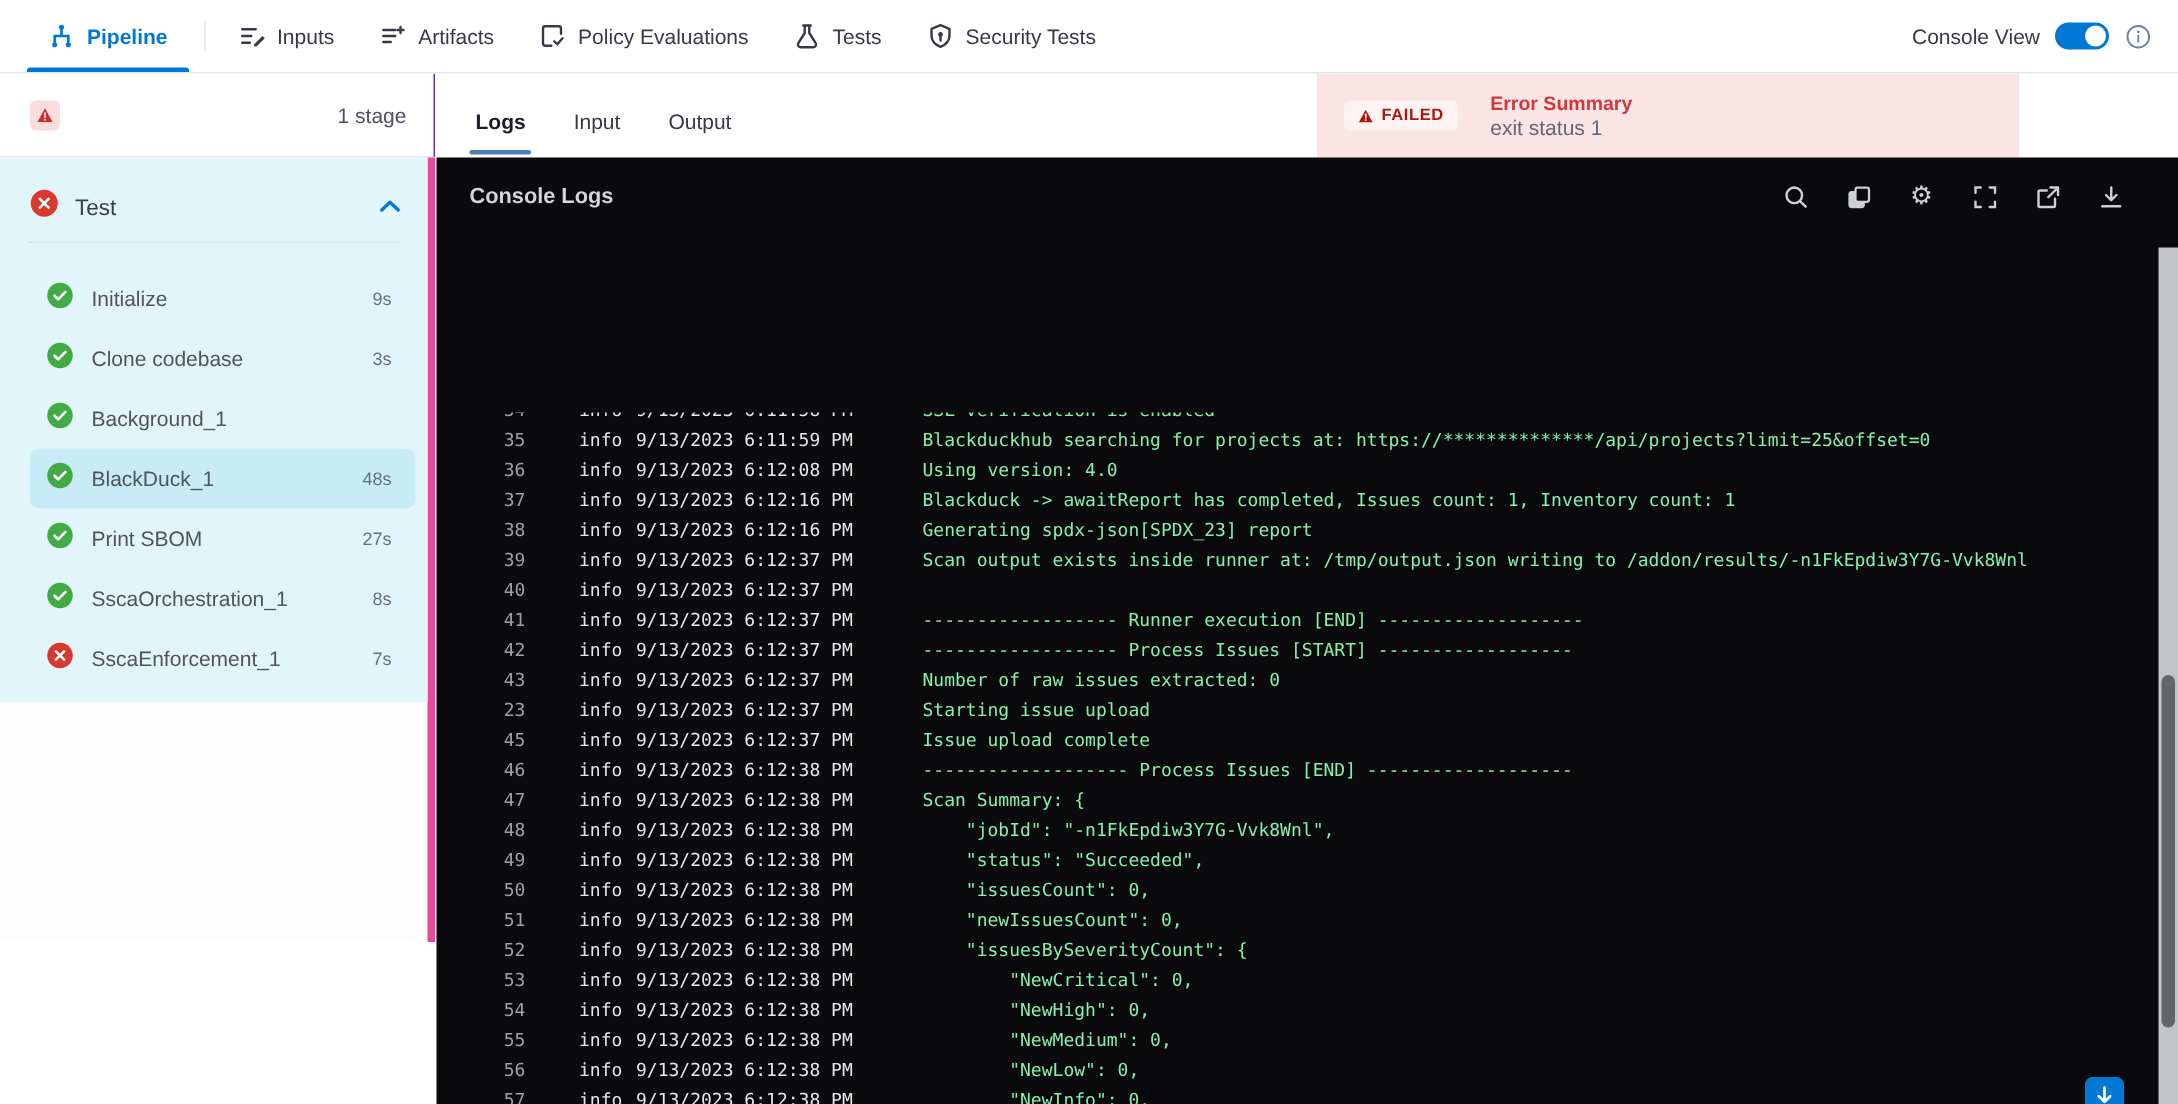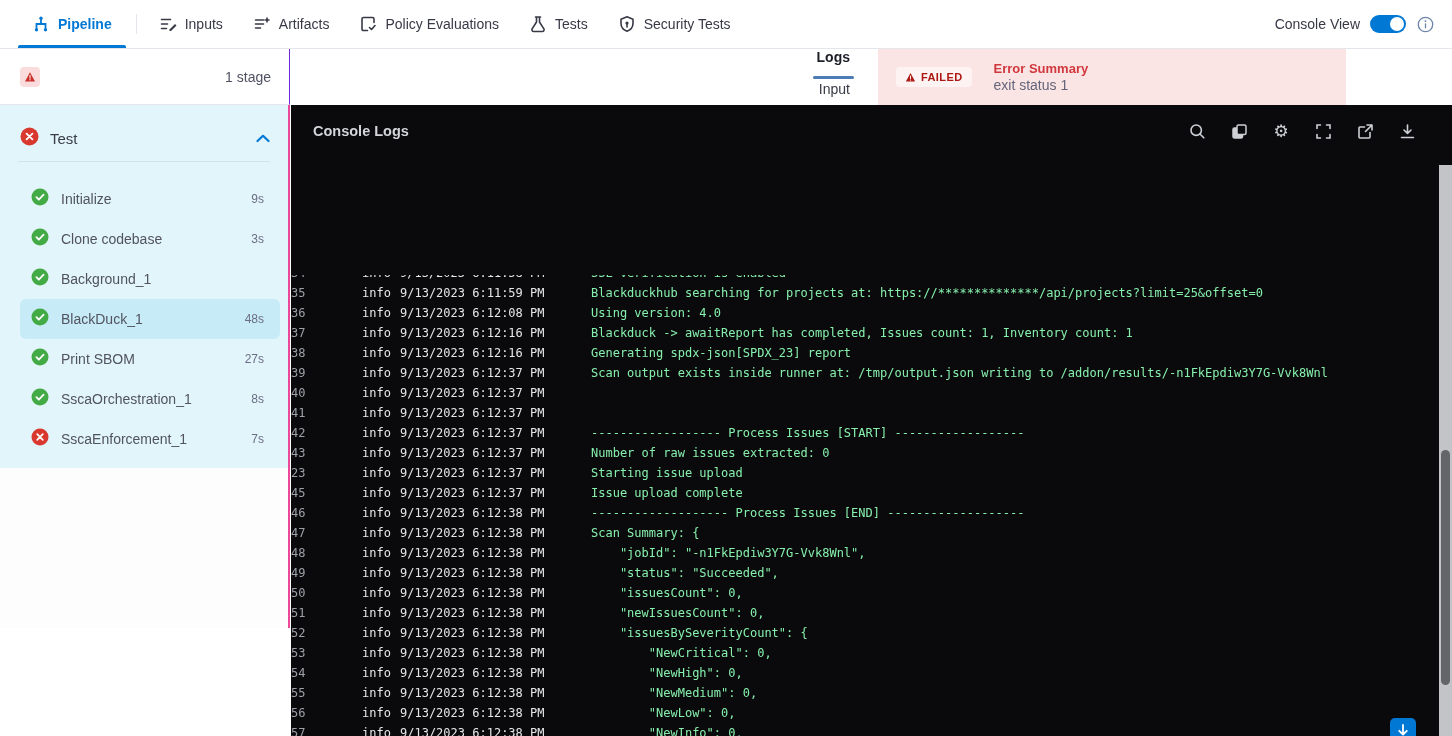--- a/index.html
+++ b/index.html
@@ -25,37 +25,37 @@
   
   .stagebar{position:absolute;left:0;top:49px;width:290px;height:56px;background:#fff;
     border-right:1px solid #6d28d9;border-bottom:1px solid #e4e6ec;display:flex;align-items:center;
     justify-content:space-between;padding:0 18px 0 20px;box-sizing:border-box;}
   .warn-chip{width:20px;height:20px;border-radius:4px;background:#fbdcdc;display:flex;
     align-items:center;justify-content:center;}
   .stage-count{font-size:14px;color:#4f5162;}
 
   
   .sidebar{position:absolute;left:0;top:105px;width:290px;height:523px;background:#fdfdfd;
-    border-right:2px solid #ec4899;box-sizing:border-box;}
+    border-right:5px solid #ec4899;box-sizing:border-box;}
   .stage-panel{background:#e2f5fa;height:363px;box-sizing:border-box;padding-top:12px;}
   .stage-header{display:flex;align-items:center;gap:11px;height:42px;padding:0 18px 0 20px;cursor:pointer;}
   .stage-name{font-size:15px;color:#3a3c48;flex:1;}
   .stage-divider{height:1px;background:#cfe3e9;margin:2px 18px 0 18px;}
   .steps{margin-top:17px;}
   .step{display:flex;align-items:center;gap:12px;height:40px;margin:0 8px 0 20px;
     padding:0 16px 0 11px;border-radius:6px;cursor:pointer;box-sizing:border-box;}
   .step.selected{background:#c7ecf8;}
   .step .sname{flex:1;font-size:14px;color:#51535f;}
   .step .sdur{font-size:12px;color:#6b6d85;}
   .step .icon-fail{display:none;}
   .step.failed .icon-fail{display:block;}
 
   
   .main-tabs{position:absolute;left:291px;top:49px;width:587px;height:56px;background:#fff;
-    display:flex;align-items:flex-end;padding-left:22px;box-sizing:border-box;flex-direction:column;}
+    display:flex;align-items:flex-end;padding-left:22px;box-sizing:border-box;}
   .mtab{position:relative;font-size:14px;color:#383946;padding:0 4px 16px 4px;margin-right:24px;cursor:pointer;}
   .mtab.active{color:#1c1e28;font-weight:bold;}
   .mtab.active::after{content:"";position:absolute;left:0;right:0;bottom:2px;height:3px;
     background:#4d7cb5;border-radius:2px;}
 
   
   .error-panel{position:absolute;left:878px;top:49px;width:468px;height:56px;background:#fbe4e4;
     display:flex;align-items:center;gap:22px;padding-left:18px;box-sizing:border-box;}
   .failed-badge{display:flex;align-items:center;gap:5px;background:#fdf3f3;border-radius:4px;
     padding:4px 9px;}
@@ -68,21 +68,21 @@
   .console{position:absolute;left:291px;top:105px;width:1161px;height:631px;background:#0a0a0c;}
   .console-header{display:flex;align-items:center;height:52px;padding:0 22px;justify-content:space-between;}
   .console-title{font-size:14.5px;font-weight:bold;color:#d4d5d9;}
   .console-actions{margin-left:auto;display:flex;align-items:center;gap:24px;padding-right:14px;}
   .cbtn{width:18px;height:18px;display:flex;align-items:center;justify-content:center;cursor:pointer;}
   .gear-glyph{color:#cdd0d5;font-size:17px;line-height:1;font-family:"DejaVu Sans",sans-serif;}
 
   .log-viewport{position:absolute;left:0;top:170px;right:14px;bottom:0;overflow:hidden;}
   .log-lines{margin-top:-12px;font-family:"DejaVu Sans Mono",monospace;font-size:12px;line-height:20px;}
   .lrow{display:flex;white-space:pre;}
-  .lrow .ln{width:56px;text-align:left;color:#9ea0a8;flex:none;}
+  .lrow .ln{width:56px;text-align:center;color:#9ea0a8;flex:none;padding-left:24px;}
   .lrow .lvl{width:29px;margin-left:15px;color:#e6e7e9;flex:none;}
   .lrow .ts{width:144px;margin-left:9px;color:#e6e7e9;flex:none;}
   .lrow .msg{margin-left:47px;color:#86efac;}
 
   .vscroll{position:absolute;right:0;top:60px;width:13px;bottom:0;background:#c2c4c8;}
   .vthumb{position:absolute;left:2px;width:9px;top:285px;height:235px;border-radius:5px;background:#636569;cursor:pointer;}
   .scroll-bottom-btn{position:absolute;right:36px;bottom:-6px;width:26px;height:24px;border-radius:5px;
     background:#0278d5;display:flex;align-items:center;justify-content:center;cursor:pointer;}
 </style>
 </head>
@@ -338,21 +338,21 @@
     <div class="log-viewport">
       <div class="log-lines">
 
       <div class="lrow"><span class="ln">34</span><span class="lvl">info</span><span class="ts">9/13/2023 6:11:58 PM</span><span class="msg">SSL verification is enabled</span></div>
           <div class="lrow"><span class="ln">35</span><span class="lvl">info</span><span class="ts">9/13/2023 6:11:59 PM</span><span class="msg">Blackduckhub searching for projects at: https://**************/api/projects?limit=25&amp;offset=0</span></div>
           <div class="lrow"><span class="ln">36</span><span class="lvl">info</span><span class="ts">9/13/2023 6:12:08 PM</span><span class="msg">Using version: 4.0</span></div>
           <div class="lrow"><span class="ln">37</span><span class="lvl">info</span><span class="ts">9/13/2023 6:12:16 PM</span><span class="msg">Blackduck -&gt; awaitReport has completed, Issues count: 1, Inventory count: 1</span></div>
           <div class="lrow"><span class="ln">38</span><span class="lvl">info</span><span class="ts">9/13/2023 6:12:16 PM</span><span class="msg">Generating spdx-json[SPDX_23] report</span></div>
           <div class="lrow"><span class="ln">39</span><span class="lvl">info</span><span class="ts">9/13/2023 6:12:37 PM</span><span class="msg">Scan output exists inside runner at: /tmp/output.json writing to /addon/results/-n1FkEpdiw3Y7G-Vvk8Wnl</span></div>
           <div class="lrow"><span class="ln">40</span><span class="lvl">info</span><span class="ts">9/13/2023 6:12:37 PM</span></div>
-          <div class="lrow"><span class="ln">41</span><span class="lvl">info</span><span class="ts">9/13/2023 6:12:37 PM</span></div>
+          <div class="lrow"><span class="ln">41</span><span class="lvl">info</span><span class="ts">9/13/2023 6:12:37 PM</span><span class="msg">------------------ Runner execution [END] -------------------</span></div>
           <div class="lrow"><span class="ln">42</span><span class="lvl">info</span><span class="ts">9/13/2023 6:12:37 PM</span><span class="msg">------------------ Process Issues [START] ------------------</span></div>
           <div class="lrow"><span class="ln">43</span><span class="lvl">info</span><span class="ts">9/13/2023 6:12:37 PM</span><span class="msg">Number of raw issues extracted: 0</span></div>
           <div class="lrow"><span class="ln">23</span><span class="lvl">info</span><span class="ts">9/13/2023 6:12:37 PM</span><span class="msg">Starting issue upload</span></div>
           <div class="lrow"><span class="ln">45</span><span class="lvl">info</span><span class="ts">9/13/2023 6:12:37 PM</span><span class="msg">Issue upload complete</span></div>
           <div class="lrow"><span class="ln">46</span><span class="lvl">info</span><span class="ts">9/13/2023 6:12:38 PM</span><span class="msg">------------------- Process Issues [END] -------------------</span></div>
           <div class="lrow"><span class="ln">47</span><span class="lvl">info</span><span class="ts">9/13/2023 6:12:38 PM</span><span class="msg">Scan Summary: {</span></div>
           <div class="lrow"><span class="ln">48</span><span class="lvl">info</span><span class="ts">9/13/2023 6:12:38 PM</span><span class="msg">    "jobId": "-n1FkEpdiw3Y7G-Vvk8Wnl",</span></div>
           <div class="lrow"><span class="ln">49</span><span class="lvl">info</span><span class="ts">9/13/2023 6:12:38 PM</span><span class="msg">    "status": "Succeeded",</span></div>
           <div class="lrow"><span class="ln">50</span><span class="lvl">info</span><span class="ts">9/13/2023 6:12:38 PM</span><span class="msg">    "issuesCount": 0,</span></div>
           <div class="lrow"><span class="ln">51</span><span class="lvl">info</span><span class="ts">9/13/2023 6:12:38 PM</span><span class="msg">    "newIssuesCount": 0,</span></div>

